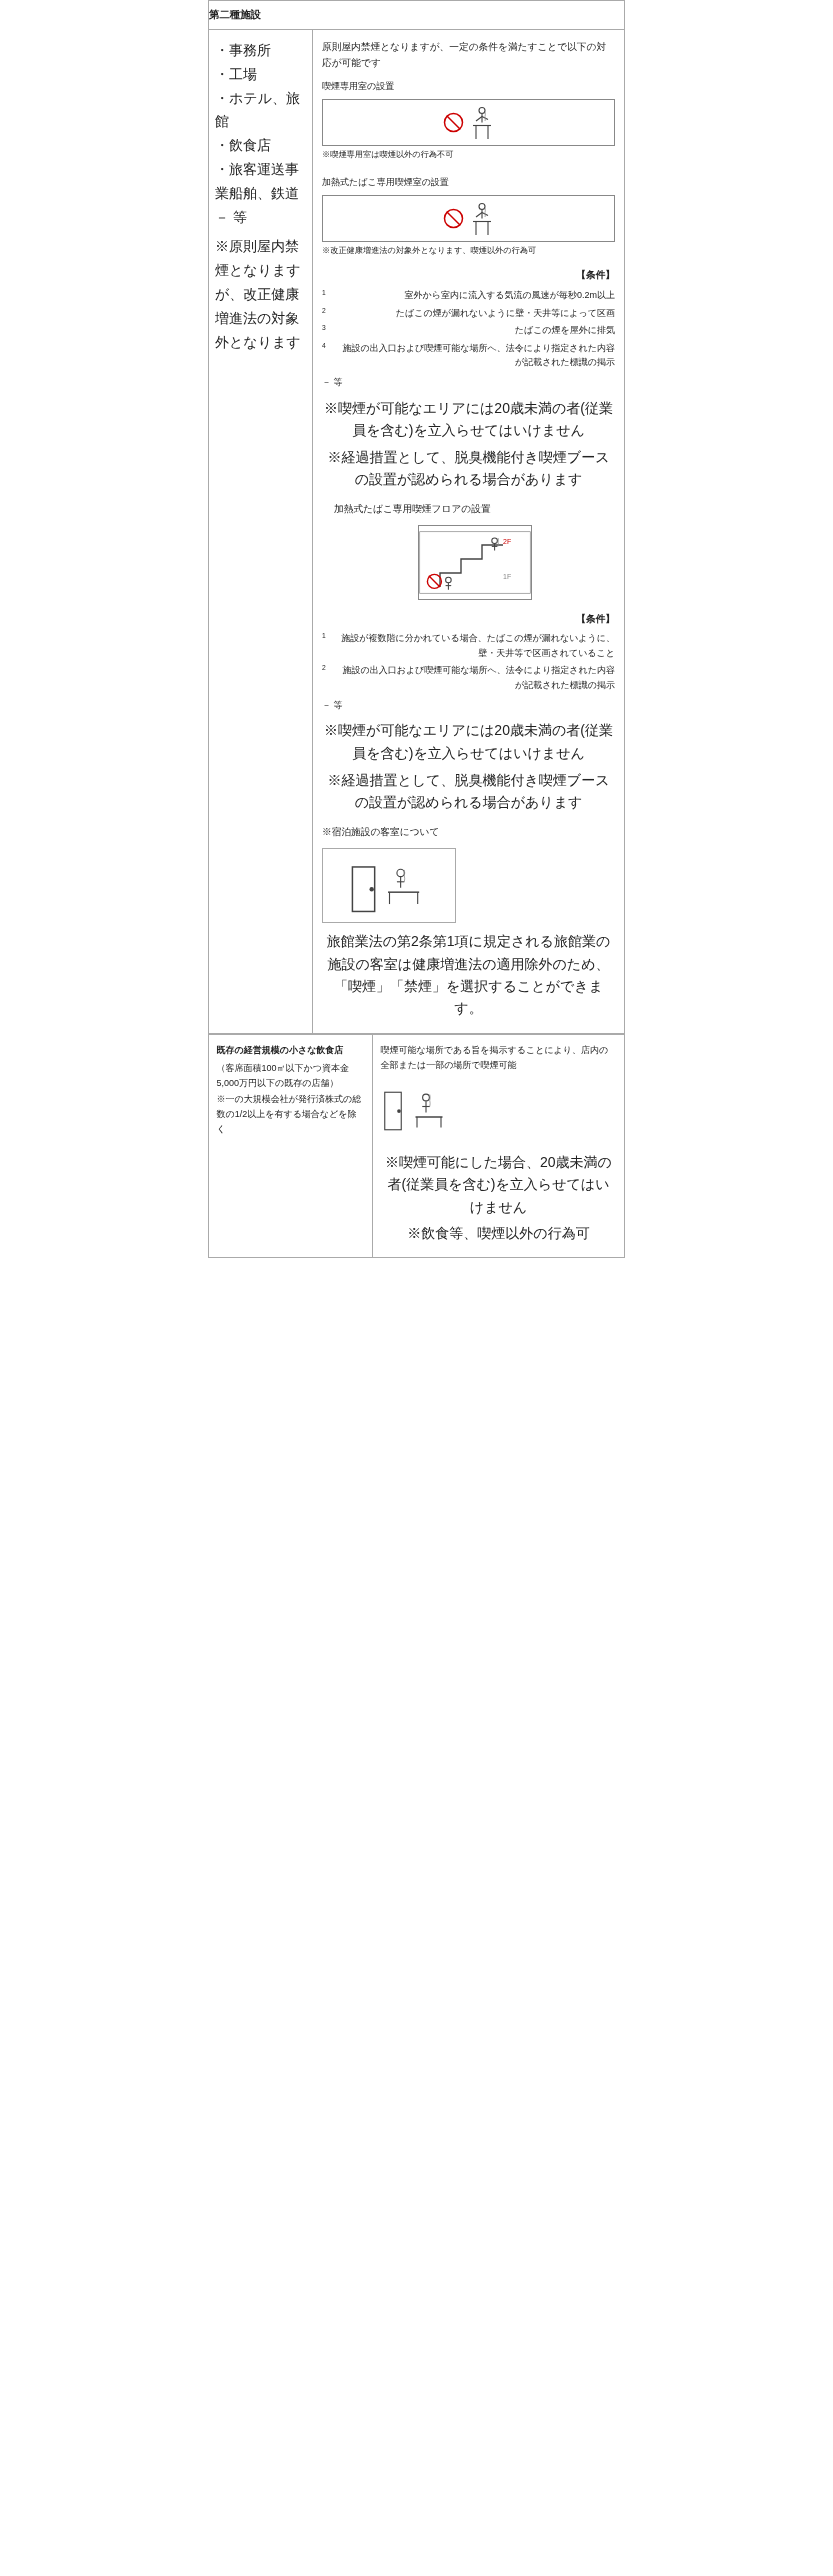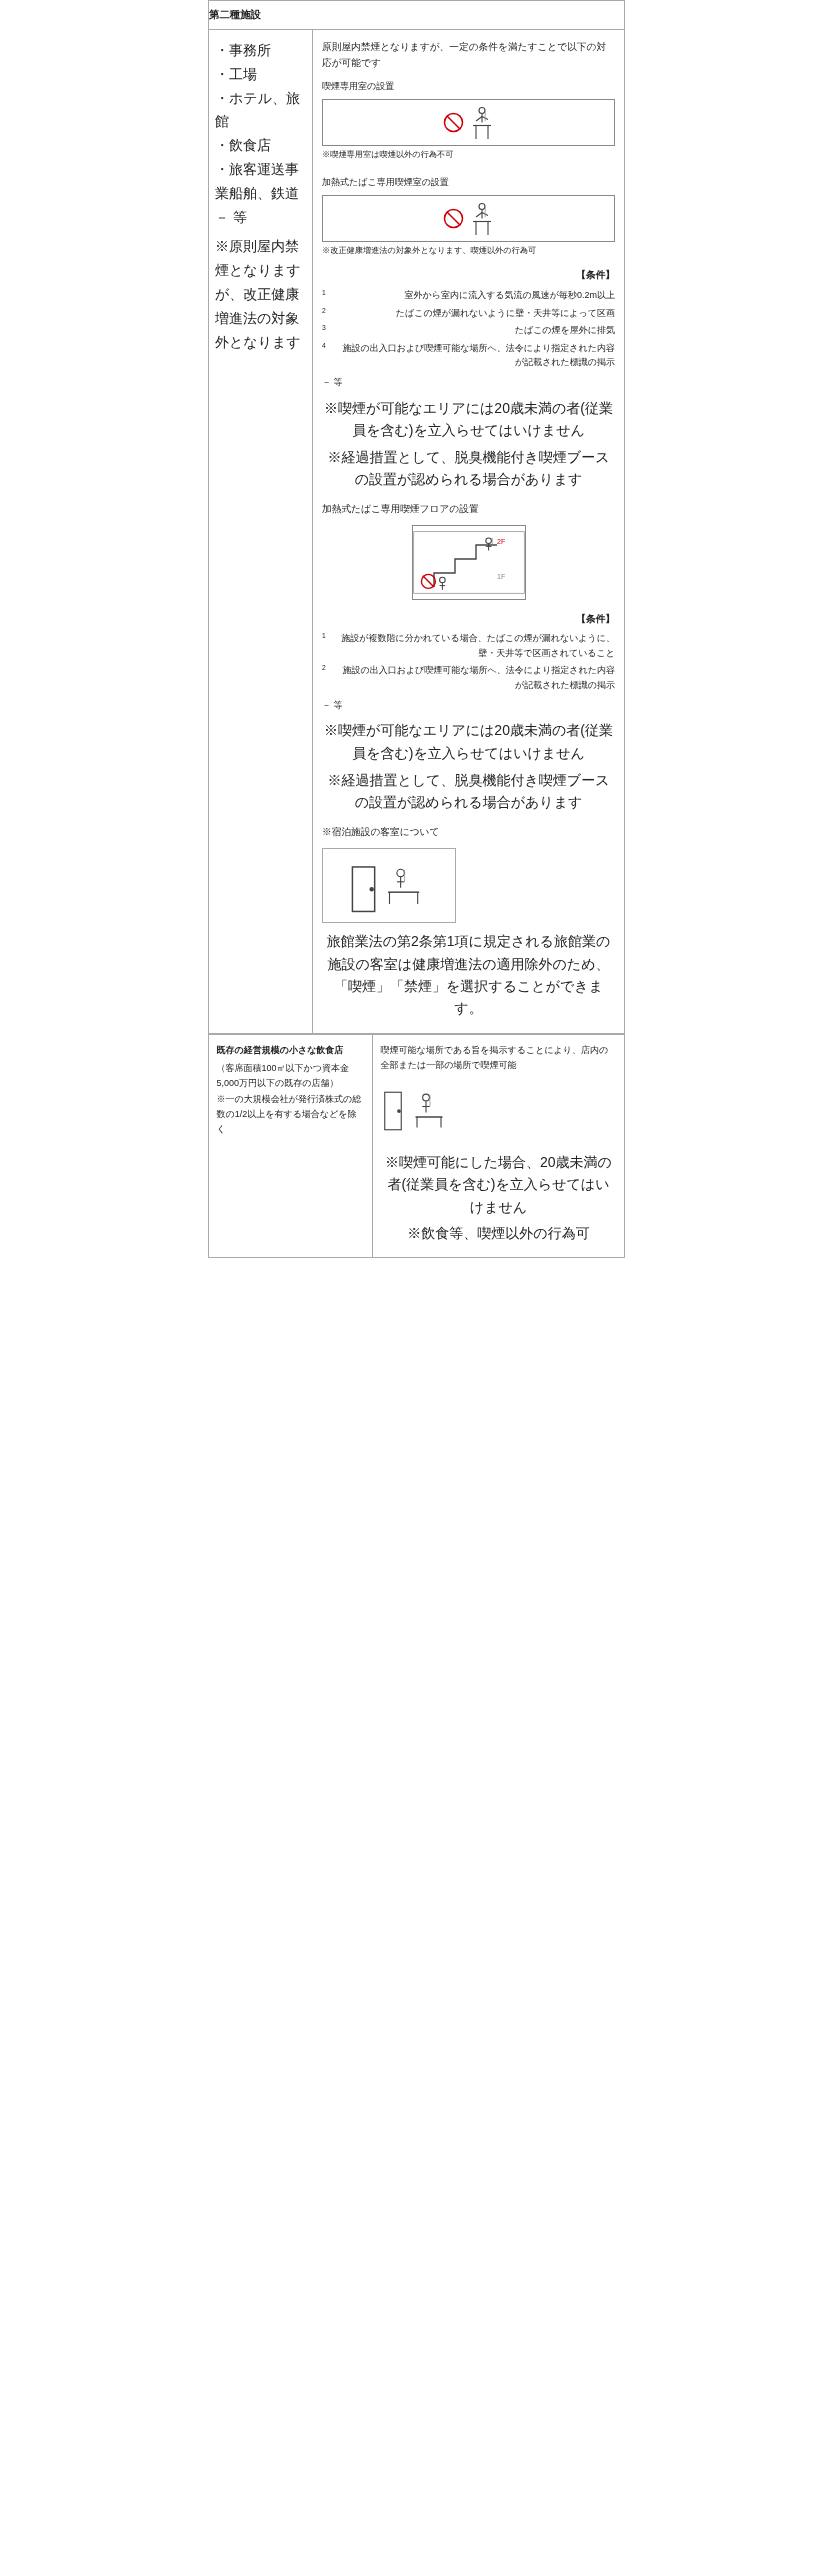--- a/index.html
+++ b/index.html
@@ -235,21 +235,21 @@
           <li><span class="num">1</span>室外から室内に流入する気流の風速が毎秒0.2m以上</li>
           <li><span class="num">2</span>たばこの煙が漏れないように壁・天井等によって区画</li>
           <li><span class="num">3</span>たばこの煙を屋外に排気</li>
           <li><span class="num">4</span>施設の出入口および喫煙可能な場所へ、法令により指定された内容が記載された標識の掲示</li>
         </ol>
       </div>
       <div class="divider-line">－ 等</div>
       <div class="remark-text">※喫煙が可能なエリアには20歳未満の者(従業員を含む)を立入らせてはいけません</div>
       <div class="remark-text">※経過措置として、脱臭機能付き喫煙ブースの設置が認められる場合があります</div>
 
-      <div style="margin-top: 10.4px;">
+      <div style="margin-top: 10.4px; margin-left: 12px;">
         <div class="section-title">加熱式たばこ専用喫煙フロアの設置</div>
         <div class="floor-image-box">
 
           <svg width="119" height="67" viewBox="0 0 160 90" style="font-size:12px">
 
             <rect x="1" y="1" width="158" height="88" fill="white" stroke="#888" stroke-width="1"></rect>
 
             <polyline points="30,80 30,60 60,60 60,40 90,40 90,20 120,20" fill="none" stroke="#444" stroke-width="2"></polyline>
 
             <text x="120" y="18" font-size="10" fill="#c00">2F</text>

